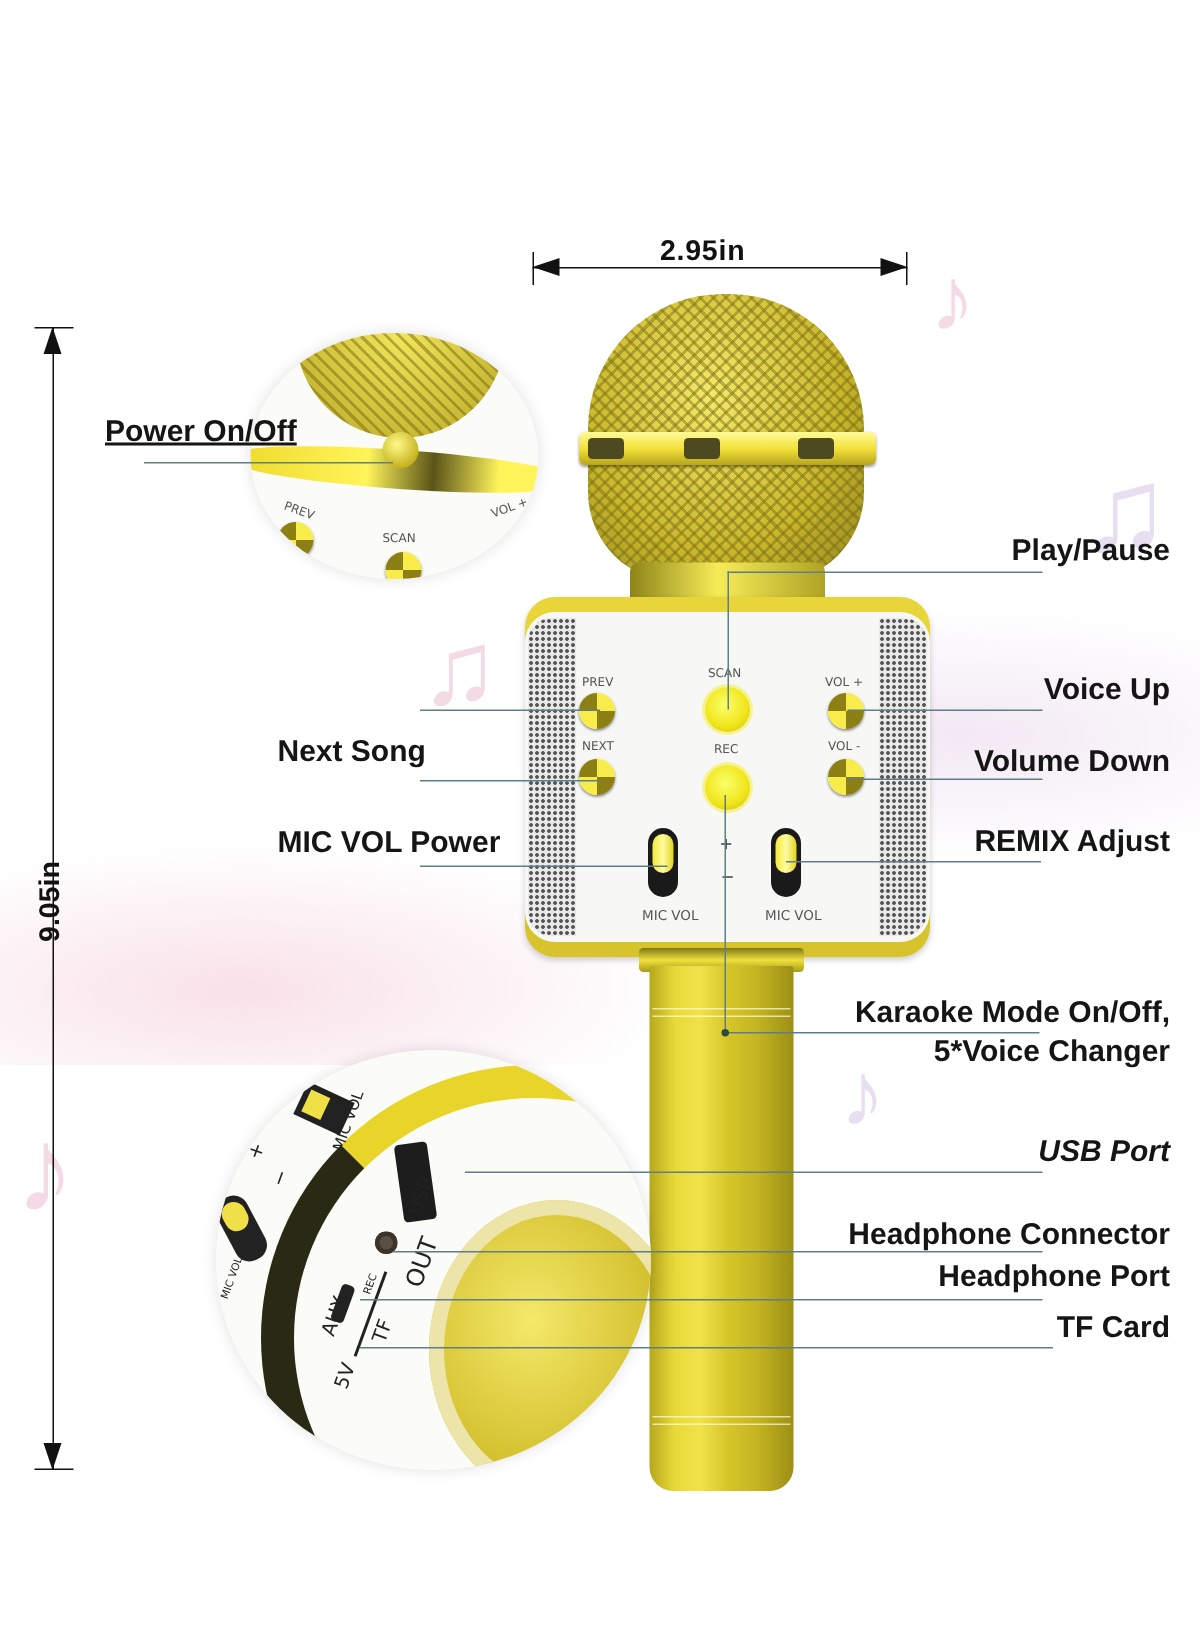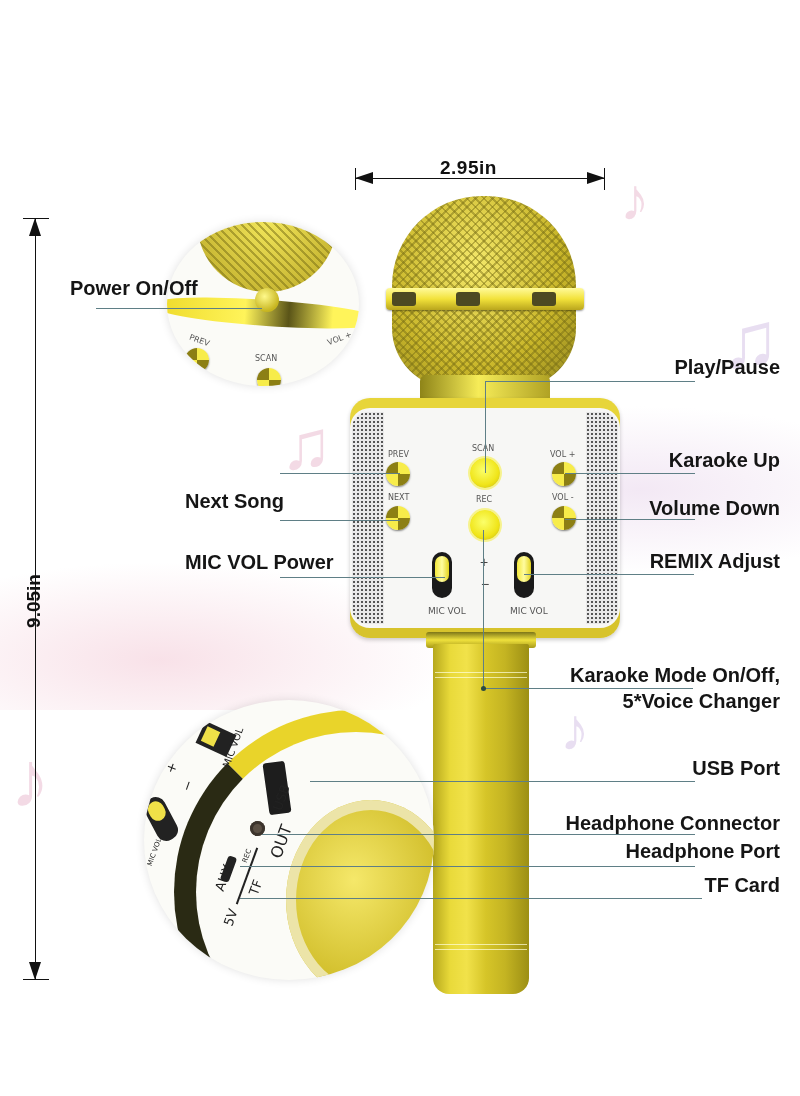--- a/index.html
+++ b/index.html
@@ -258,28 +258,28 @@
   <span class="port-lbl" style="left:66px;top:170px;">AUX</span>
   <span class="port-lbl" style="left:96px;top:152px;font-size:7px;">REC</span>
   <span class="port-lbl" style="left:104px;top:180px;">TF</span>
   <span class="port-lbl" style="left:78px;top:210px;">5V</span>
   <span class="port-lbl" style="left:68px;top:42px;font-size:10px;">MIC VOL</span>
   <span class="port-lbl" style="left:22px;top:60px;">+</span>
   <span class="port-lbl" style="left:38px;top:78px;">−</span>
   <span class="port-lbl" style="left:-4px;top:148px;font-size:7px;">MIC VOL</span>
 </div>
 
-<div class="label" style="left:70px;top:277px;">Power On/Off</div>
+<div class="label" style="left:70px;top:277px;text-decoration:underline;">Power On/Off</div>
 <div class="leader" style="left:96px;top:308px;width:166px;"></div>
 
 <div class="label right" style="right:20px;top:356px;">Play/Pause</div>
 <div class="leader" style="left:485px;top:381px;width:210px;"></div>
 <div class="leader-v" style="left:485px;top:381px;height:92px;"></div>
 
-<div class="label right" style="right:20px;top:449px;">Karaoke Up</div>
+<div class="label right" style="right:20px;top:449px;">Voice Up</div>
 <div class="leader" style="left:565px;top:473px;width:130px;"></div>
 
 <div class="label" style="left:185px;top:490px;">Next Song</div>
 <div class="leader" style="left:280px;top:473px;width:120px;"></div>
 <div class="leader" style="left:280px;top:520px;width:120px;"></div>
 
 <div class="label right" style="right:20px;top:497px;">Volume Down</div>
 <div class="leader" style="left:565px;top:519px;width:130px;"></div>
 
 <div class="label" style="left:185px;top:551px;">MIC VOL Power</div>
@@ -287,21 +287,21 @@
 
 <div class="label right" style="right:20px;top:550px;">REMIX Adjust</div>
 <div class="leader" style="left:524px;top:574px;width:170px;"></div>
 
 <div class="label right" style="right:20px;top:664px;">Karaoke Mode On/Off,</div>
 <div class="label right" style="right:20px;top:690px;">5*Voice Changer</div>
 <div class="leader-v" style="left:483px;top:530px;height:158px;"></div>
 <div class="leader" style="left:483px;top:688px;width:210px;"></div>
 <div class="dot" style="left:481px;top:686px;"></div>
 
-<div class="label right" style="right:20px;top:757px;">USB Port</div>
+<div class="label right" style="right:20px;top:757px;font-style:italic;">USB Port</div>
 <div class="leader" style="left:310px;top:781px;width:385px;"></div>
 
 <div class="label right" style="right:20px;top:812px;">Headphone Connector</div>
 <div class="leader" style="left:262px;top:834px;width:433px;"></div>
 
 <div class="label right" style="right:20px;top:840px;">Headphone Port</div>
 <div class="leader" style="left:240px;top:866px;width:455px;"></div>
 
 <div class="label right" style="right:20px;top:874px;">TF Card</div>
 <div class="leader" style="left:240px;top:898px;width:462px;"></div>

